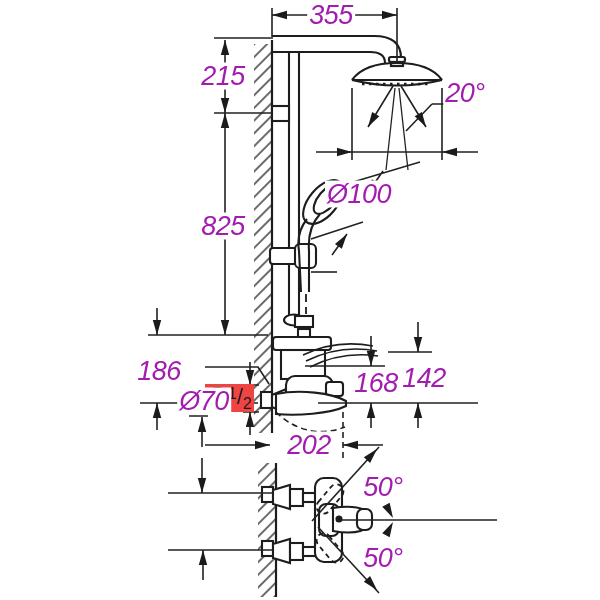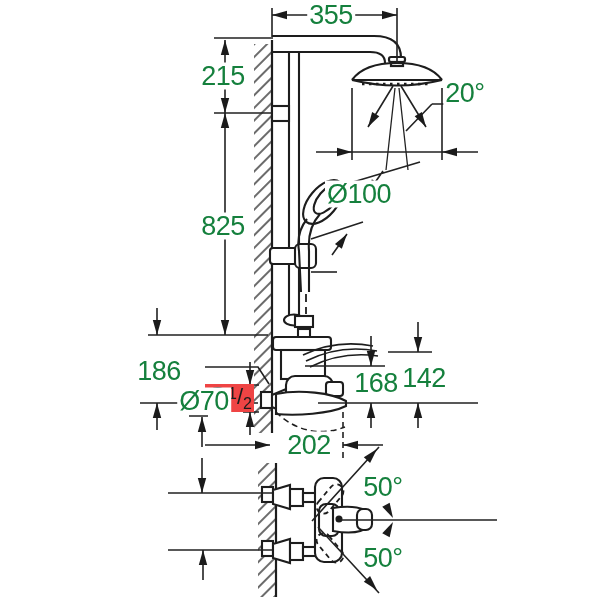--- a/index.html
+++ b/index.html
@@ -1,20 +1,20 @@
 <!DOCTYPE html>
 <html><head>
 <meta charset="utf-8">
 <style>
   html,body{margin:0;padding:0;background:#e8e8e8;}
   .stage{position:relative;width:600px;height:600px;background:#ffffff;outline:1px solid #ababab;
          font-family:"Liberation Sans",sans-serif;overflow:hidden;margin:0 auto;}
   .stage svg{position:absolute;left:0;top:0;}
   .lbl{position:absolute;transform:translate(-50%,-50%);font-size:27px;line-height:1;
-       background:#fff;padding:0 2px;color:#15803d;letter-spacing:-0.5px;white-space:nowrap;}
+       background:#fff;padding:0 2px;color:#a21caf;letter-spacing:-0.5px;white-space:nowrap;font-style:italic;}
   .gfrac{position:absolute;transform:translate(0,-50%);background:#ef4444;padding:0 2px;
          color:#1b1b1b;line-height:1;white-space:nowrap;margin-top:45px;}
   .g-main{font-size:27px;}
   .g-sup{font-size:16px;vertical-align:7px;}
   .g-slash{font-size:22px;vertical-align:2px;}
   .g-sub{font-size:16px;vertical-align:-3px;}
 </style>
 </head>
 <body>
 

